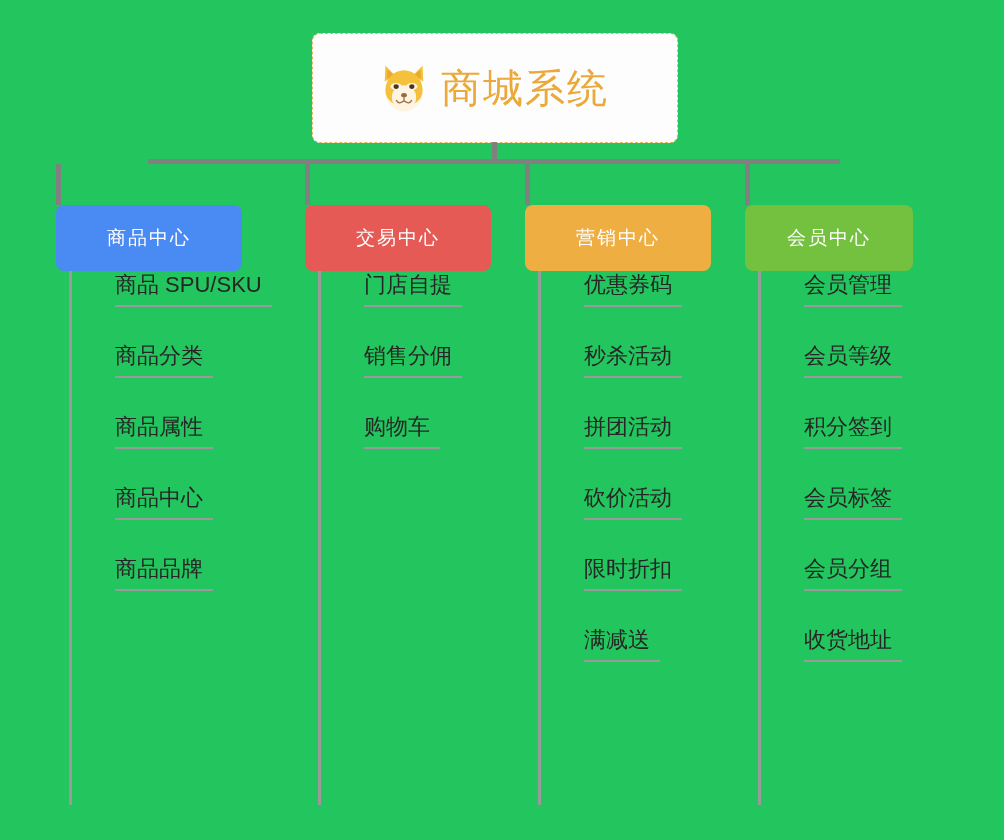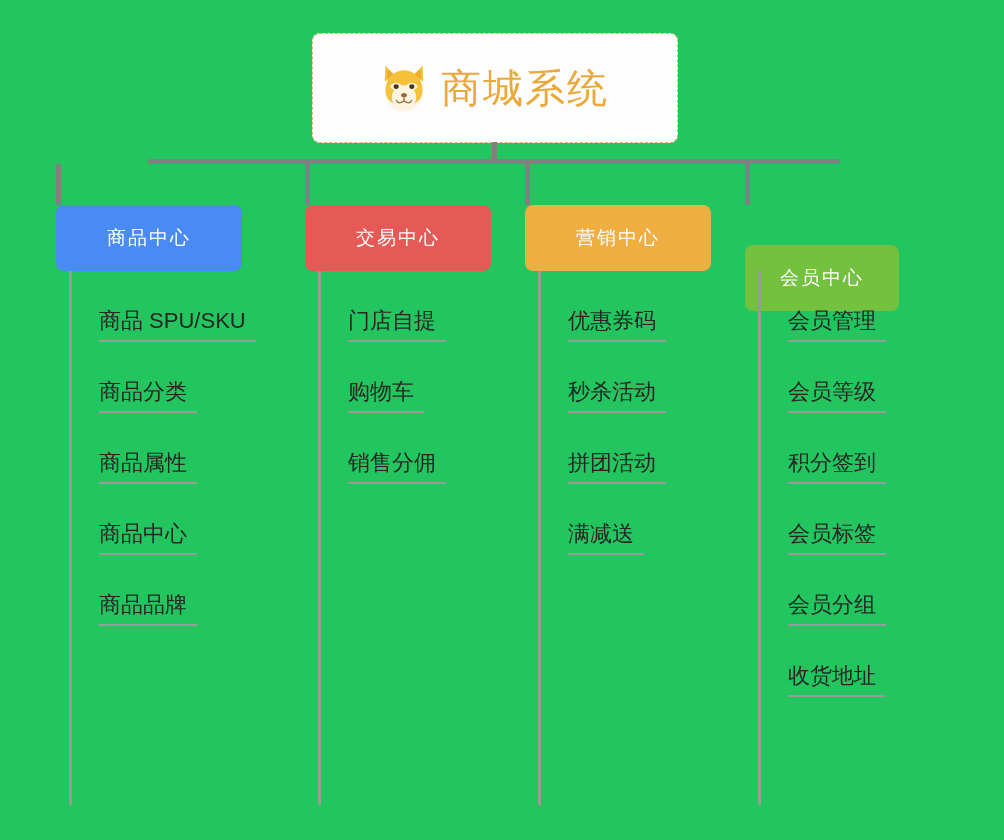--- a/index.html
+++ b/index.html
@@ -105,43 +105,43 @@
   .leaf-list {
     position: absolute;
     top: 107px;
     left: 13px;
   }
 
   .leaf {
     position: relative;
     height: 71px;
     display: flex;
-    align-items: flex-end;
-    padding-left: 30px;
+    align-items: flex-start;
+    padding-left: 46px;
   }
 
   .leaf-label {
     position: relative;
     font-size: 22px;
     line-height: 1.25;
     color: #262626;
     white-space: nowrap;
     padding: 0 10px 6px 0;
     border-bottom: 2px solid #9a9a9a;
   }
 
   
   .branch-b0 { left: 56px; }
   .branch-b0 .branch-header { width: 186px; background: #4a8bf3; }
   .branch-b1 { left: 305px; }
   .branch-b1 .branch-header { width: 186px; background: #e65a56; text-align: center; }
   .branch-b2 { left: 525px; }
   .branch-b2 .branch-header { width: 186px; background: #eeae42; text-align: right; }
   .branch-b3 { left: 745px; }
-  .branch-b3 .branch-header { width: 154px; background: #73c13f; margin-top: 40px; }
+  .branch-b3 .branch-header { width: 168px; background: #73c13f; }
 </style>
 </head>
 <body>
 
 <div id="canvas">
 
   <div class="root-node">
     <svg class="root-emoji" viewBox="0 0 64 70" aria-hidden="true">
       <path d="M6 4 L5 26 L20 18 Z" fill="#f5c03a"></path>
       <path d="M58 4 L59 26 L44 18 Z" fill="#f5c03a"></path>
@@ -194,45 +194,51 @@
     <div class="drop"></div>
     <div class="branch-header">
       <span>交易中心</span>
     </div>
     <div class="spine" style="height: 534px;"></div>
     <div class="leaf-list">
       <div class="leaf">
           <span class="leaf-label">门店自提</span>
         </div>
       <div class="leaf">
+          <span class="leaf-label">销售分佣</span>
+        </div>
+      <div class="leaf">
           <span class="leaf-label">购物车</span>
         </div>
-      <div class="leaf">
-          <span class="leaf-label">销售分佣</span>
-        </div>
     </div>
   </div>
 
   <div class="branch branch-b2">
     <div class="drop"></div>
     <div class="branch-header">
       <span>营销中心</span>
     </div>
     <div class="spine" style="height: 534px;"></div>
     <div class="leaf-list">
       <div class="leaf">
           <span class="leaf-label">优惠券码</span>
         </div>
       <div class="leaf">
           <span class="leaf-label">秒杀活动</span>
         </div>
       <div class="leaf">
           <span class="leaf-label">拼团活动</span>
         </div>
       <div class="leaf">
+          <span class="leaf-label">砍价活动</span>
+        </div>
+      <div class="leaf">
+          <span class="leaf-label">限时折扣</span>
+        </div>
+      <div class="leaf">
           <span class="leaf-label">满减送</span>
         </div>
     </div>
   </div>
 
   <div class="branch branch-b3">
     <div class="drop"></div>
     <div class="branch-header">
       <span>会员中心</span>
     </div>

